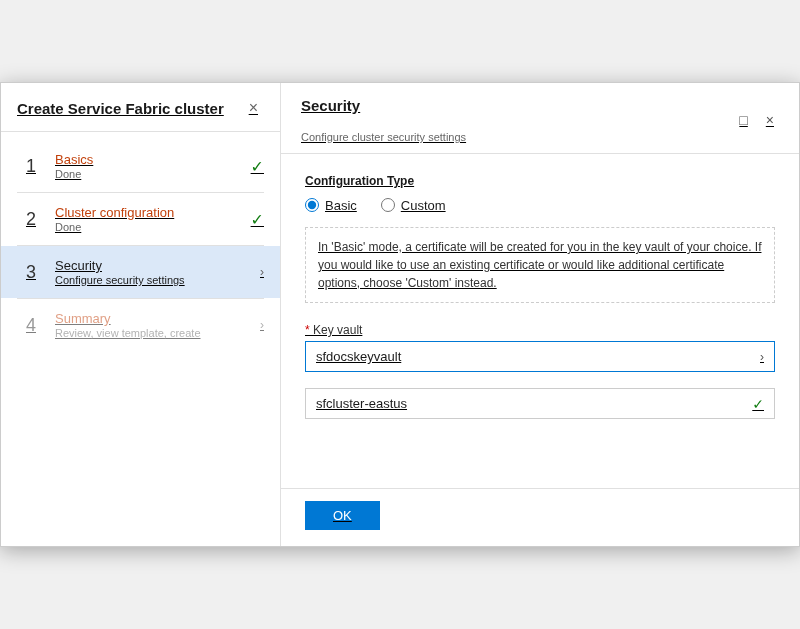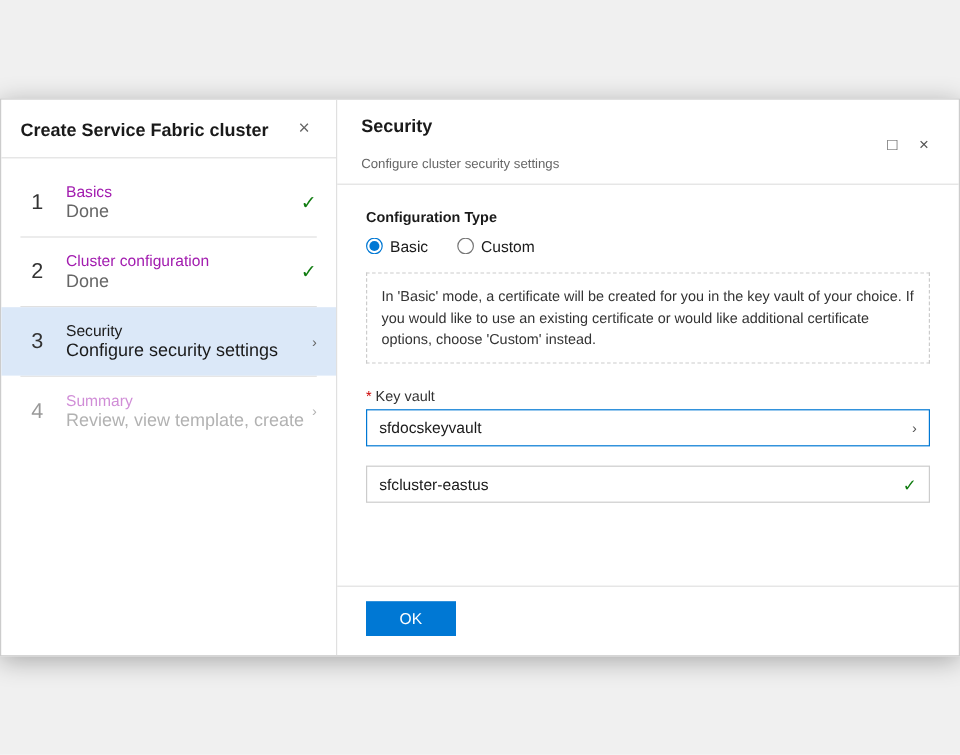--- a/index.html
+++ b/index.html
@@ -13,20 +13,21 @@
       min-height: 100vh;
     }
     .dialog {
       width: 800px;
       height: 465px;
       background: #fff;
       border: 1px solid #ccc;
       box-shadow: 0 4px 20px rgba(0,0,0,0.3);
       display: flex;
       flex-direction: column;
+      text-decoration: underline;
     }
     .dialog-inner {
       display: flex;
       flex: 1;
       overflow: hidden;
     }
     
     .left-panel {
       width: 280px;
       border-right: 1px solid #e0e0e0;
@@ -81,25 +82,25 @@
       display: flex;
       align-items: center;
       justify-content: center;
       margin-right: 10px;
     }
     .step-info {
       flex: 1;
     }
     .step-title {
       font-size: 13px;
-      color: #a21caf;
+      color: #c2410c;
       font-weight: 500;
     }
     .step-subtitle {
-      font-size: 15px;
+      font-size: 11px;
       color: #666;
       margin-top: 1px;
     }
     .step-item.active .step-title,
     .step-item.active .step-subtitle {
       color: #1a1a1a;
     }
     .step-check {
       color: #107c10;
       font-size: 16px;

